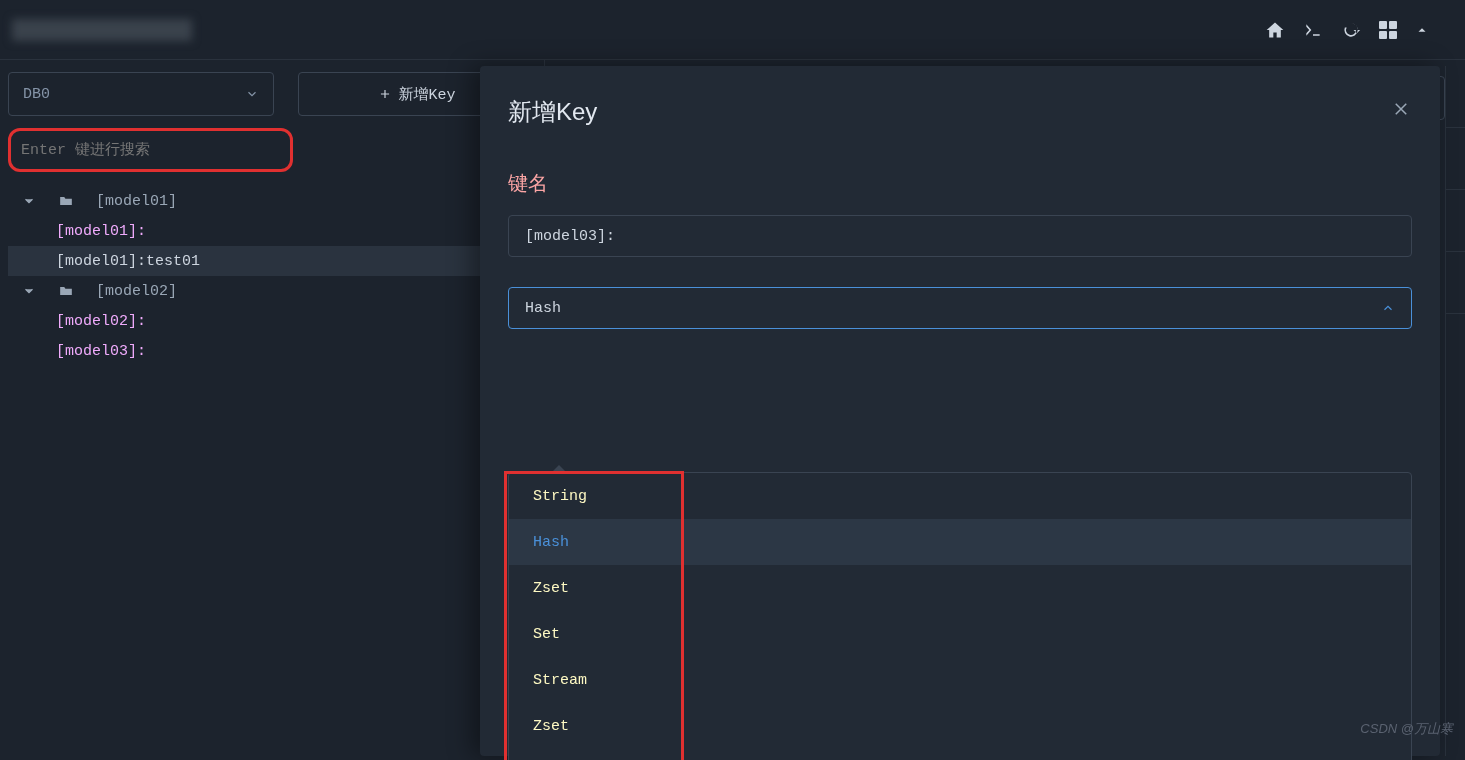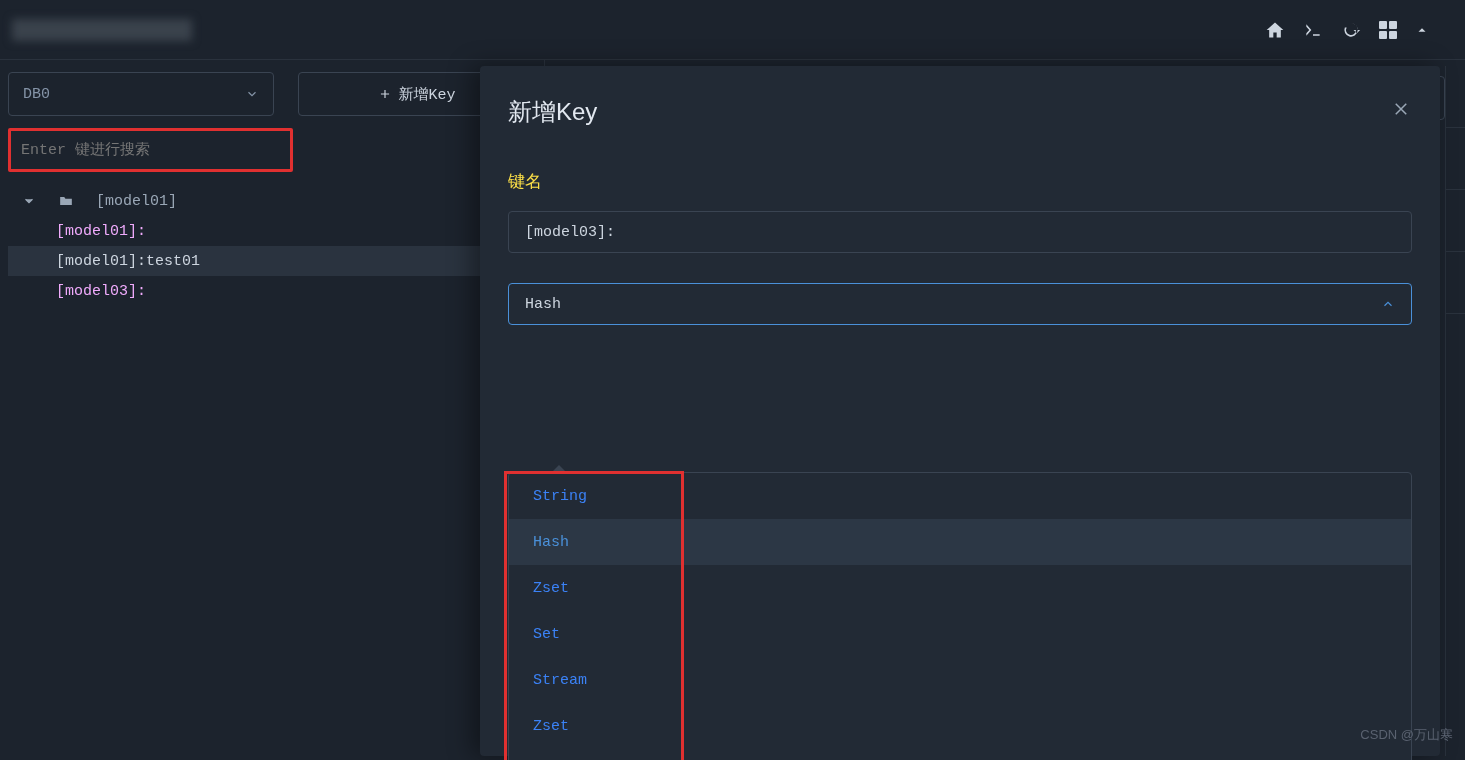--- a/index.html
+++ b/index.html
@@ -59,21 +59,21 @@
     flex: 1;
     height: 44px;
     border: 1px solid #3a4452;
     border-radius: 4px;
     display: flex; align-items: center; justify-content: center;
     gap: 6px; color: #cdd5df; cursor:pointer;
   }
   .search-wrap {
     height: 44px;
     border: 3px solid #e03030;
-    border-radius: 2px;
+    border-radius: 12px;
     display: flex; align-items: center;
     padding: 0 10px;
     margin-bottom: 14px;
     width: 285px;
   }
   .search-wrap input {
     flex: 1; background: transparent; border: none; outline: none;
     color: #4a6fa5; font-family: inherit; font-size: 15px;
   }
   .tree { }
@@ -136,21 +136,21 @@
     font-family: -apple-system, "Segoe UI", sans-serif;
     margin-bottom: 42px;
     font-weight: 500;
   }
   .close-x {
     position: absolute; top: 34px; right: 30px;
     cursor: pointer;
   }
   .close-x svg { width: 18px; height: 18px; stroke: #9aa7b6; stroke-width: 2; }
   .form-label {
-    font-size: 17px; color: #fde047;
+    font-size: 20px; color: #fca5a5;
     font-family: -apple-system, "Segoe UI", sans-serif;
     margin-bottom: 18px;
   }
   .form-input {
     width: 100%; height: 42px;
     border: 1px solid #3a4452; border-radius: 4px;
     background: transparent;
     display: flex; align-items: center;
     padding: 0 16px; color: #cdd5df;
     margin-bottom: 30px;
@@ -177,36 +177,37 @@
     position:absolute; top:-8px; left:42px;
     width:0;height:0;
     border-left:8px solid transparent;
     border-right:8px solid transparent;
     border-bottom:8px solid #3a4452;
   }
   .dropdown-item {
     height: 46px;
     display: flex; align-items: center;
     padding: 0 24px;
-    color: #3b82f6; cursor:pointer;
+    color: #fef9c3; cursor:pointer;
   }
   .dropdown-item.active { color: #4a90d9; background: #2c3745;}
   .redbox2 {
     position: absolute;
     border: 3px solid #e03030;
     top: 405px; left: 24px;
     width: 180px; height: 327px;
     pointer-events: none;
     z-index: 70;
   }
   .watermark {
-    position: absolute; bottom: 16px; right: 12px;
+    position: absolute; bottom: 22px; right: 12px;
     color: #5a6270; font-size: 13px;
     font-family: -apple-system, sans-serif;
     z-index: 100;
+    font-style: italic;
   }
   .right-edge {
     position: absolute;
     top: 66px; right: 0;
     width: 20px; height: 690px;
     background: #1c232d;
     border-left: 1px solid #2a323d;
     z-index: 40;
   }
   .right-edge .tool {
@@ -271,20 +272,32 @@
             <path d="M2 2h7l2 3h11v11H2z"></path>
           </svg>
         <span>[model01]</span>
       </div>
       <div class="tree-item child">
         <span>[model01]:</span>
       </div>
       <div class="tree-item child selected">
         <span>[model01]:test01</span>
       </div>
+      <div class="tree-item">
+        <svg viewBox="0 0 24 24" stroke="#9aa7b6" fill="none" stroke-width="2">
+            <path d="M6 9l6 6 6-6"></path>
+          </svg>
+        <svg class="folder-icon" viewBox="0 0 24 18" fill="#9aa7b6">
+            <path d="M2 2h7l2 3h11v11H2z"></path>
+          </svg>
+        <span>[model02]</span>
+      </div>
+      <div class="tree-item child">
+        <span>[model02]:</span>
+      </div>
       <div class="tree-item child">
         <span>[model03]:</span>
       </div>
     </div>
   </div>
 
   <div class="main">
     <div class="key-bar">
       <div class="key-type">
         <span>Hash</span>

